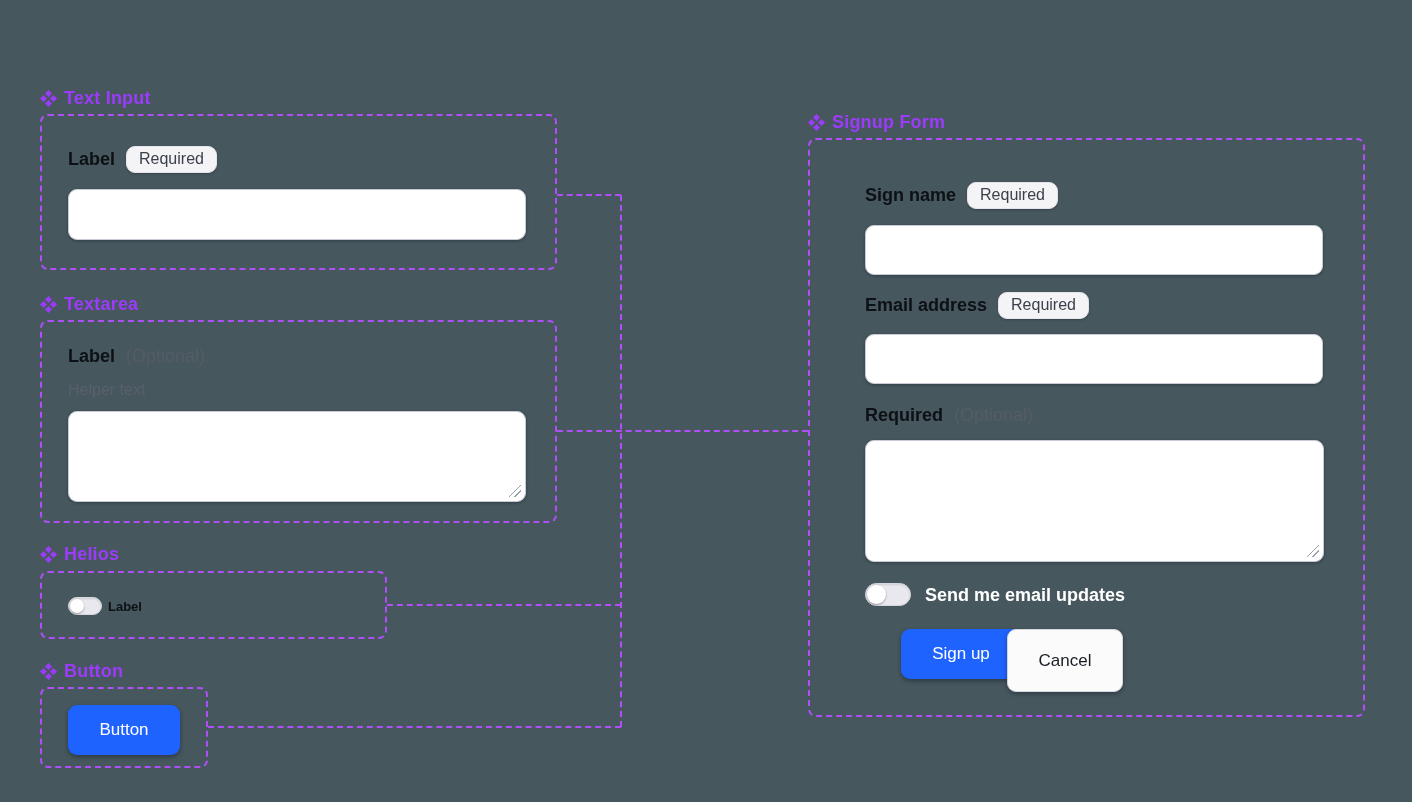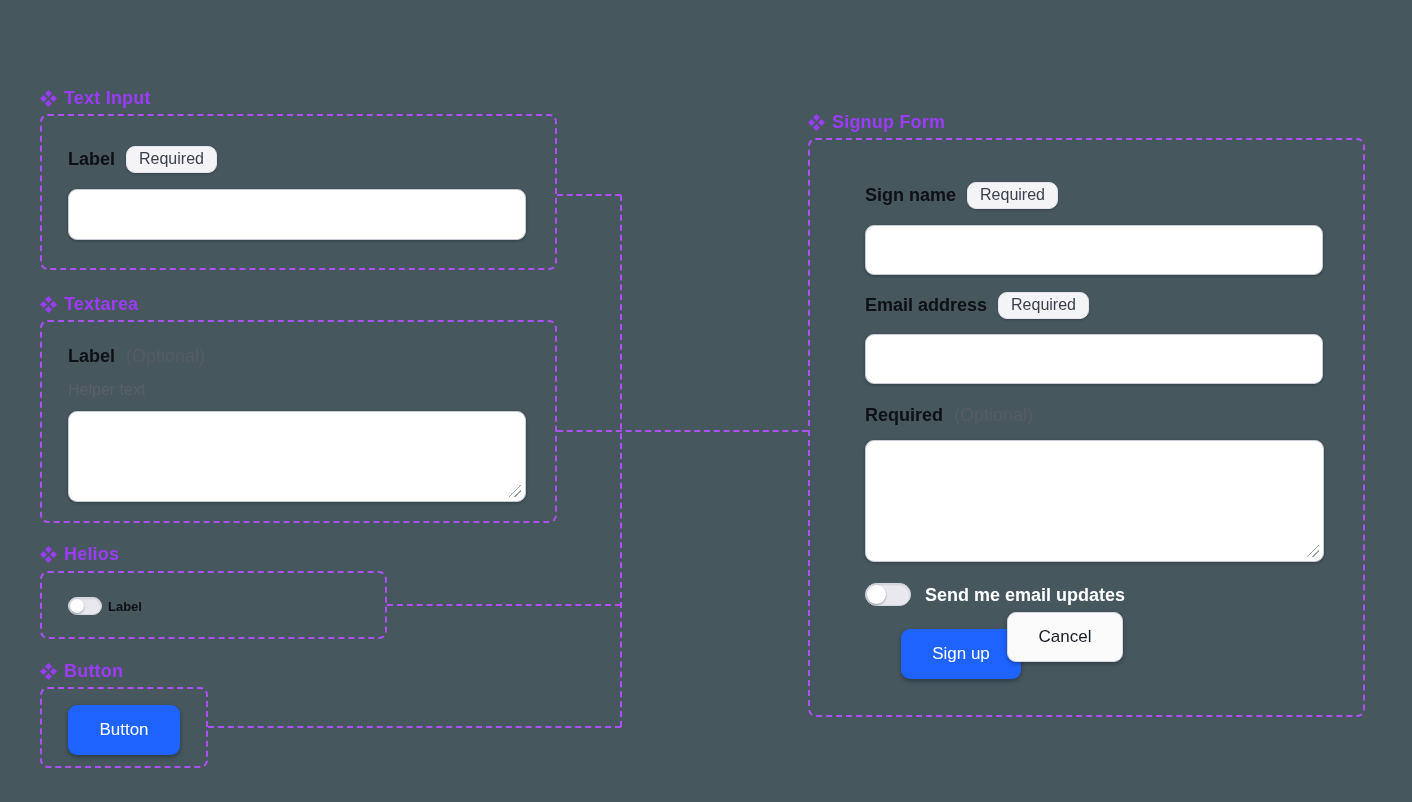--- a/index.html
+++ b/index.html
@@ -159,16 +159,16 @@
       <textarea class="tbox" style="width: 100%; height: 100%;"></textarea>
       <span class="grip"></span>
     </div>
 
     <div class="abs toggle" style="left:55px;top:443px;width:46px;height:23px;">
       <span class="knob" style="width:19px;height:19px;"></span>
     </div>
     <div class="abs toggle-row-label" style="left:115px;top:445px;">Send me email updates</div>
 
     <button class="abs btn btn-primary" style="left:55px;top:489px;width:120px;height:50px;margin-left:36px;">Sign up</button>
-    <button class="abs btn btn-secondary" style="left:197px;top:472px;width:116px;height:50px;">Cancel</button>
+    <button class="abs btn btn-secondary" style="left:197px;top:489px;width:116px;height:63px;">Cancel</button>
   </div>
 
 </div>
 
 </body></html>

